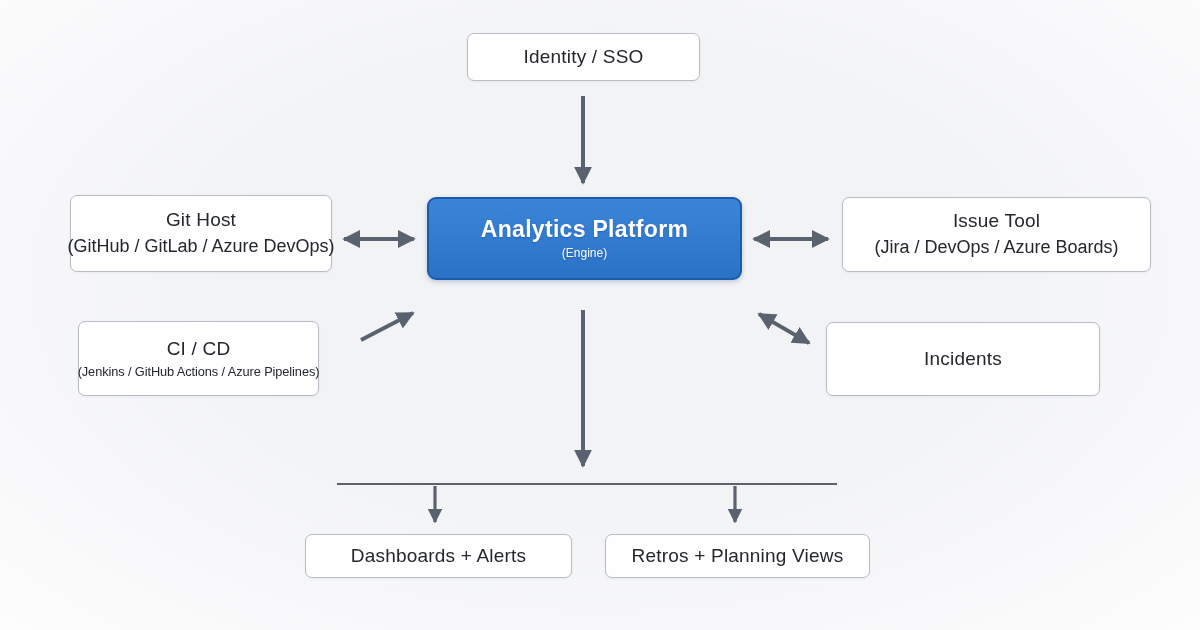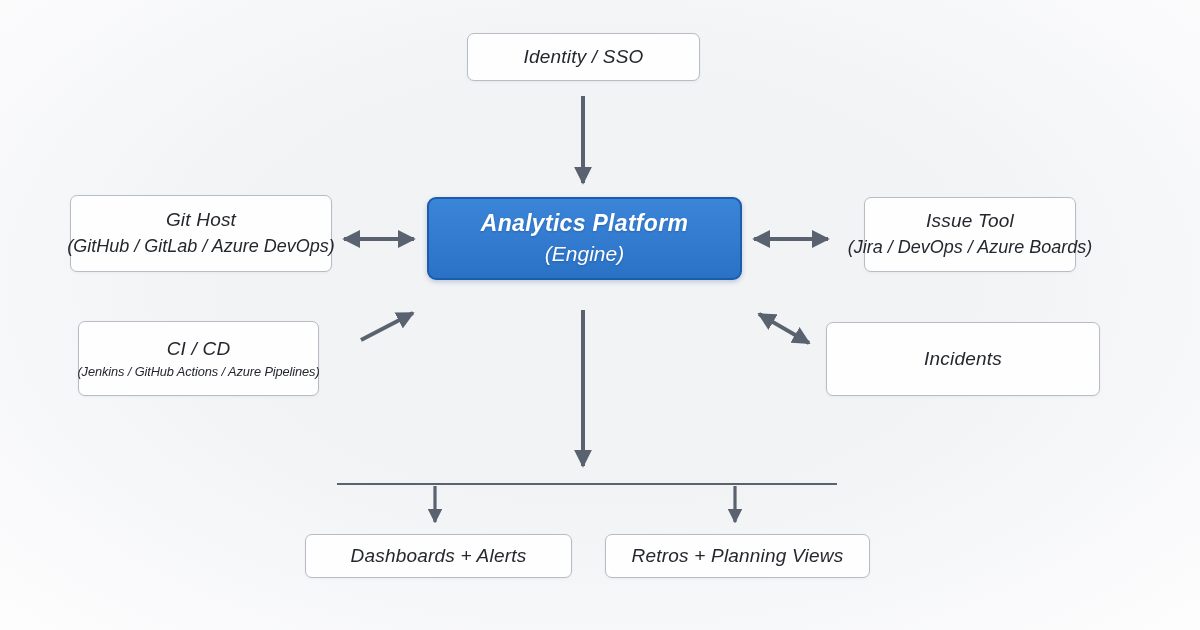--- a/index.html
+++ b/index.html
@@ -35,40 +35,39 @@
     background: var(--node-bg, #fefefe);
     border: 1.5px solid var(--node-border, #b7bcc5);
     border-radius: 7px;
     display: flex;
     flex-direction: column;
     align-items: center;
     justify-content: center;
     text-align: center;
     color: var(--node-text, #24272e);
     box-shadow: 0 1px 3px rgba(40,45,60,0.05);
-    font-style: italic;
   }
   .node .title {
     font-size: 19px;
     line-height: 1.25;
     letter-spacing: 0.2px;
     white-space: nowrap;
   }
   .node .subtitle {
     font-size: 18px;
     line-height: 1.3;
     margin-top: 3px;
     white-space: nowrap;
   }
 
   
   .n-identity   { left: 467px; top: 33px;  width: 233px; height: 48px; }
   .n-git-host   { left: 70px;  top: 195px; width: 262px; height: 77px; }
   .n-platform   { left: 427px; top: 197px; width: 315px; height: 83px; }
-  .n-issue-tool { left: 864px; top: 197px; width: 212px; height: 75px; }
+  .n-issue-tool { left: 842px; top: 197px; width: 309px; height: 75px; }
   .n-cicd       { left: 78px;  top: 321px; width: 241px; height: 75px; }
   .n-incidents  { left: 826px; top: 322px; width: 274px; height: 74px; }
   .n-dashboards { left: 305px; top: 534px; width: 267px; height: 44px; }
   .n-retros     { left: 605px; top: 534px; width: 265px; height: 44px; text-align: center; }
 
   .n-cicd .subtitle { font-size: 12.8px; letter-spacing: -0.1px; }
 
   .n-platform {
     background: linear-gradient(180deg,
       var(--platform-bg-top, #3b85d8) 0%,
@@ -78,21 +77,21 @@
     color: var(--platform-text, #ffffff);
     box-shadow: 0 2px 5px rgba(30,70,130,0.25);
   }
   .n-platform .title {
     font-size: 23px;
     font-weight: bold;
     letter-spacing: 0.3px;
     text-shadow: 0 1px 2px rgba(20,60,120,0.35);
   }
   .n-platform .subtitle {
-    font-size: 21px;
+    font-size: 12px;
     margin-top: 2px;
     text-shadow: 0 1px 2px rgba(20,60,120,0.35);
   }
 </style>
 </head>
 <body>
 
 <div class="canvas">
 
   <svg class="arrows" viewBox="0 0 1200 630" xmlns="http://www.w3.org/2000/svg" aria-hidden="true">

